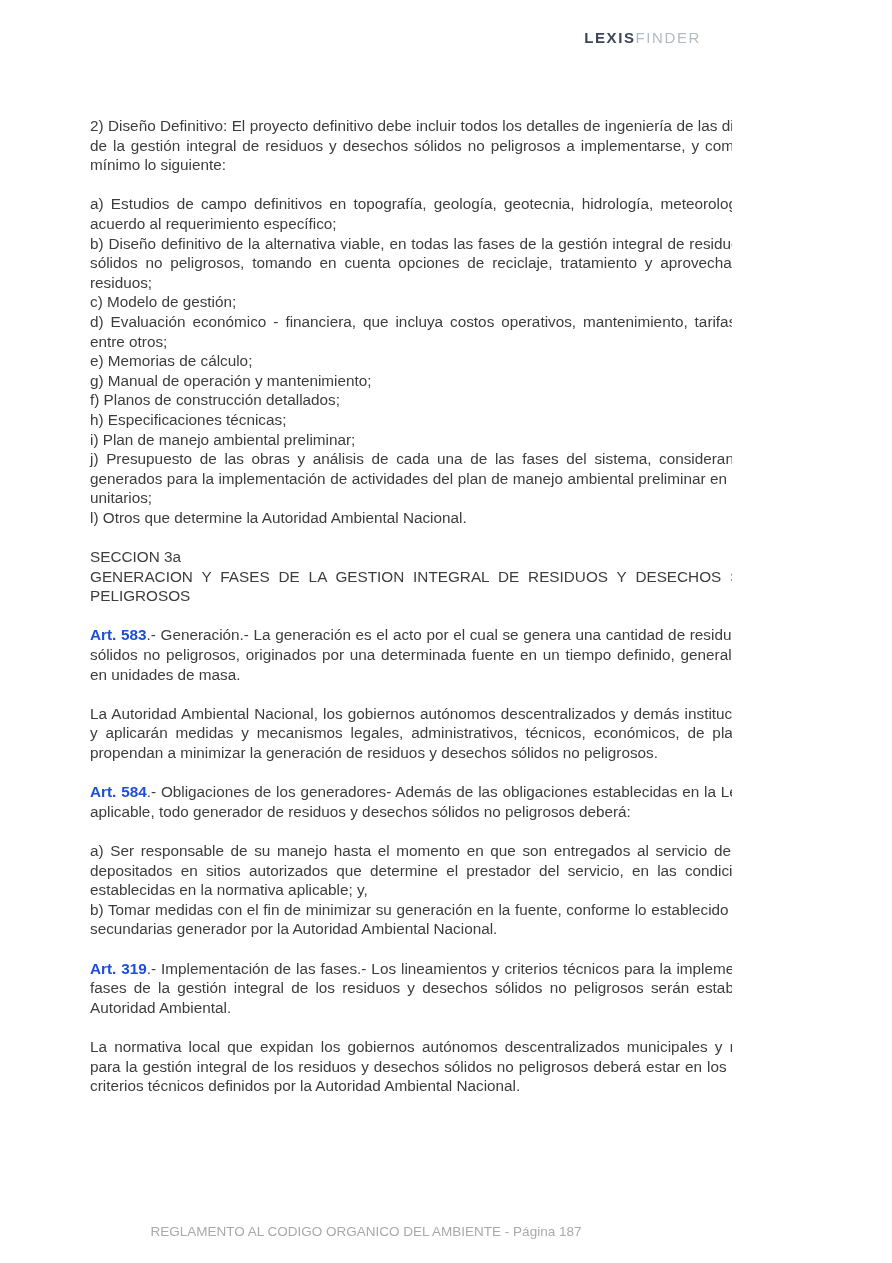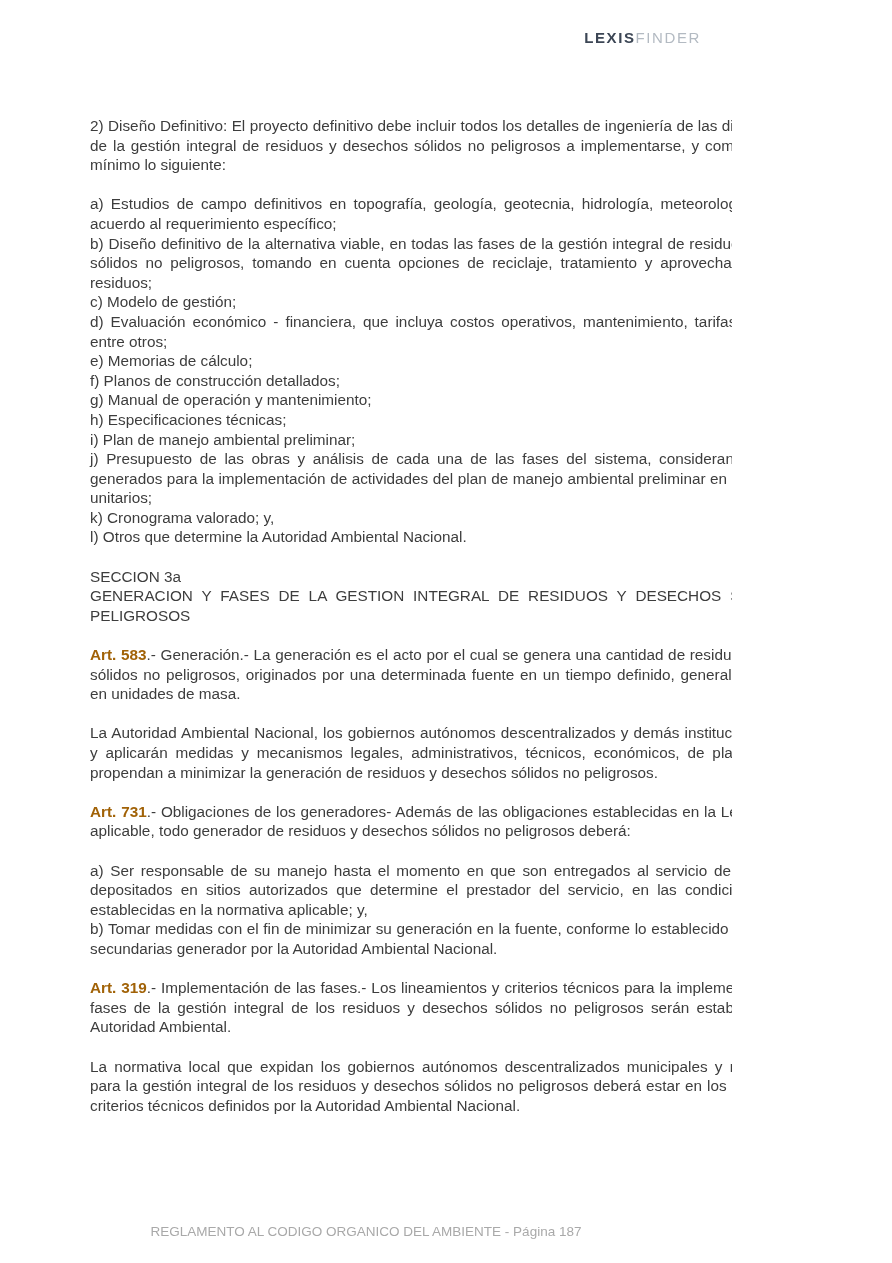--- a/index.html
+++ b/index.html
@@ -31,21 +31,21 @@
     top: 116px;
     width: 740px;
     font-size: 15.3px;
     line-height: 19.6px;
     color: #3d3d3d;
     text-align: justify;
   }
   .block { margin: 0 0 19.6px 0; }
   .group { margin: 0 0 19.6px 0; }
   .line { margin: 0; }
-  .art { color: #a16207; font-weight: bold; }
+  .art { color: #1d4ed8; font-weight: bold; }
 
   
   .footer {
     position: absolute;
     left: 0;
     right: 0;
     bottom: 22px;
     text-align: center;
     color: #a9a9a9;
     font-size: 13.5px;
@@ -65,40 +65,39 @@
   <div class="content">
 
     <p class="block">2) Diseño Definitivo: El proyecto definitivo debe incluir todos los detalles de ingeniería de las diferentes fases de la gestión integral de residuos y desechos sólidos no peligrosos a implementarse, y comprender como mínimo lo siguiente:</p>
 
     <div class="group">
       <p class="line">a) Estudios de campo definitivos en topografía, geología, geotecnia, hidrología, meteorología y otros de acuerdo al requerimiento específico;</p>
       <p class="line">b) Diseño definitivo de la alternativa viable, en todas las fases de la gestión integral de residuos y desechos sólidos no peligrosos, tomando en cuenta opciones de reciclaje, tratamiento y aprovechamiento de los residuos;</p>
       <p class="line">c) Modelo de gestión;</p>
       <p class="line">d) Evaluación económico - financiera, que incluya costos operativos, mantenimiento, tarifas, indicadores, entre otros;</p>
       <p class="line">e) Memorias de cálculo;</p>
+      <p class="line">g) Manual de operación y mantenimiento;</p>
       <p class="line">f) Planos de construcción detallados;</p>
-      <p class="line">g) Manual de operación y mantenimiento;</p>
       <p class="line">h) Especificaciones técnicas;</p>
       <p class="line">i) Plan de manejo ambiental preliminar;</p>
       <p class="line">j) Presupuesto de las obras y análisis de cada una de las fases del sistema, considerando los costos generados para la implementación de actividades del plan de manejo ambiental preliminar en local a precios unitarios;</p>
-      <p class="line">k) Cronograma valorado; y,</p>
       <p class="line">l) Otros que determine la Autoridad Ambiental Nacional.</p>
     </div>
 
     <div class="group">
       <p class="line">SECCION 3a</p>
       <p class="line">GENERACION Y FASES DE LA GESTION INTEGRAL DE RESIDUOS Y DESECHOS SOLIDOS NO PELIGROSOS</p>
     </div>
 
     <p class="block"><span class="art">Art. 583</span><span>.- Generación.- La generación es el acto por el cual se genera una cantidad de residuos y desechos sólidos no peligrosos, originados por una determinada fuente en un tiempo definido, generalmente medida en unidades de masa.</span></p>
 
 
     <p class="block">La Autoridad Ambiental Nacional, los gobiernos autónomos descentralizados y demás instituciones, crearán y aplicarán medidas y mecanismos legales, administrativos, técnicos, económicos, de planificación que propendan a minimizar la generación de residuos y desechos sólidos no peligrosos.</p>
 
-    <p class="block"><span class="art">Art. 731</span><span>.- Obligaciones de los generadores- Además de las obligaciones establecidas en la Ley y normativa aplicable, todo generador de residuos y desechos sólidos no peligrosos deberá:</span></p>
+    <p class="block"><span class="art">Art. 584</span><span>.- Obligaciones de los generadores- Además de las obligaciones establecidas en la Ley y normativa aplicable, todo generador de residuos y desechos sólidos no peligrosos deberá:</span></p>
 
     <div class="group">
       <p class="line">a) Ser responsable de su manejo hasta el momento en que son entregados al servicio de recolección o depositados en sitios autorizados que determine el prestador del servicio, en las condiciones técnicas establecidas en la normativa aplicable; y,</p>
       <p class="line">b) Tomar medidas con el fin de minimizar su generación en la fuente, conforme lo establecido en las normas secundarias generador por la Autoridad Ambiental Nacional.</p>
     </div>
 
     <p class="block"><span class="art">Art. 319</span><span>.- Implementación de las fases.- Los lineamientos y criterios técnicos para la implementación de las fases de la gestión integral de los residuos y desechos sólidos no peligrosos serán establecidos por la Autoridad Ambiental.</span></p>
 
     <p class="block">La normativa local que expidan los gobiernos autónomos descentralizados municipales y metropolitanos para la gestión integral de los residuos y desechos sólidos no peligrosos deberá estar en los lineamientos y criterios técnicos definidos por la Autoridad Ambiental Nacional.</p>
 

